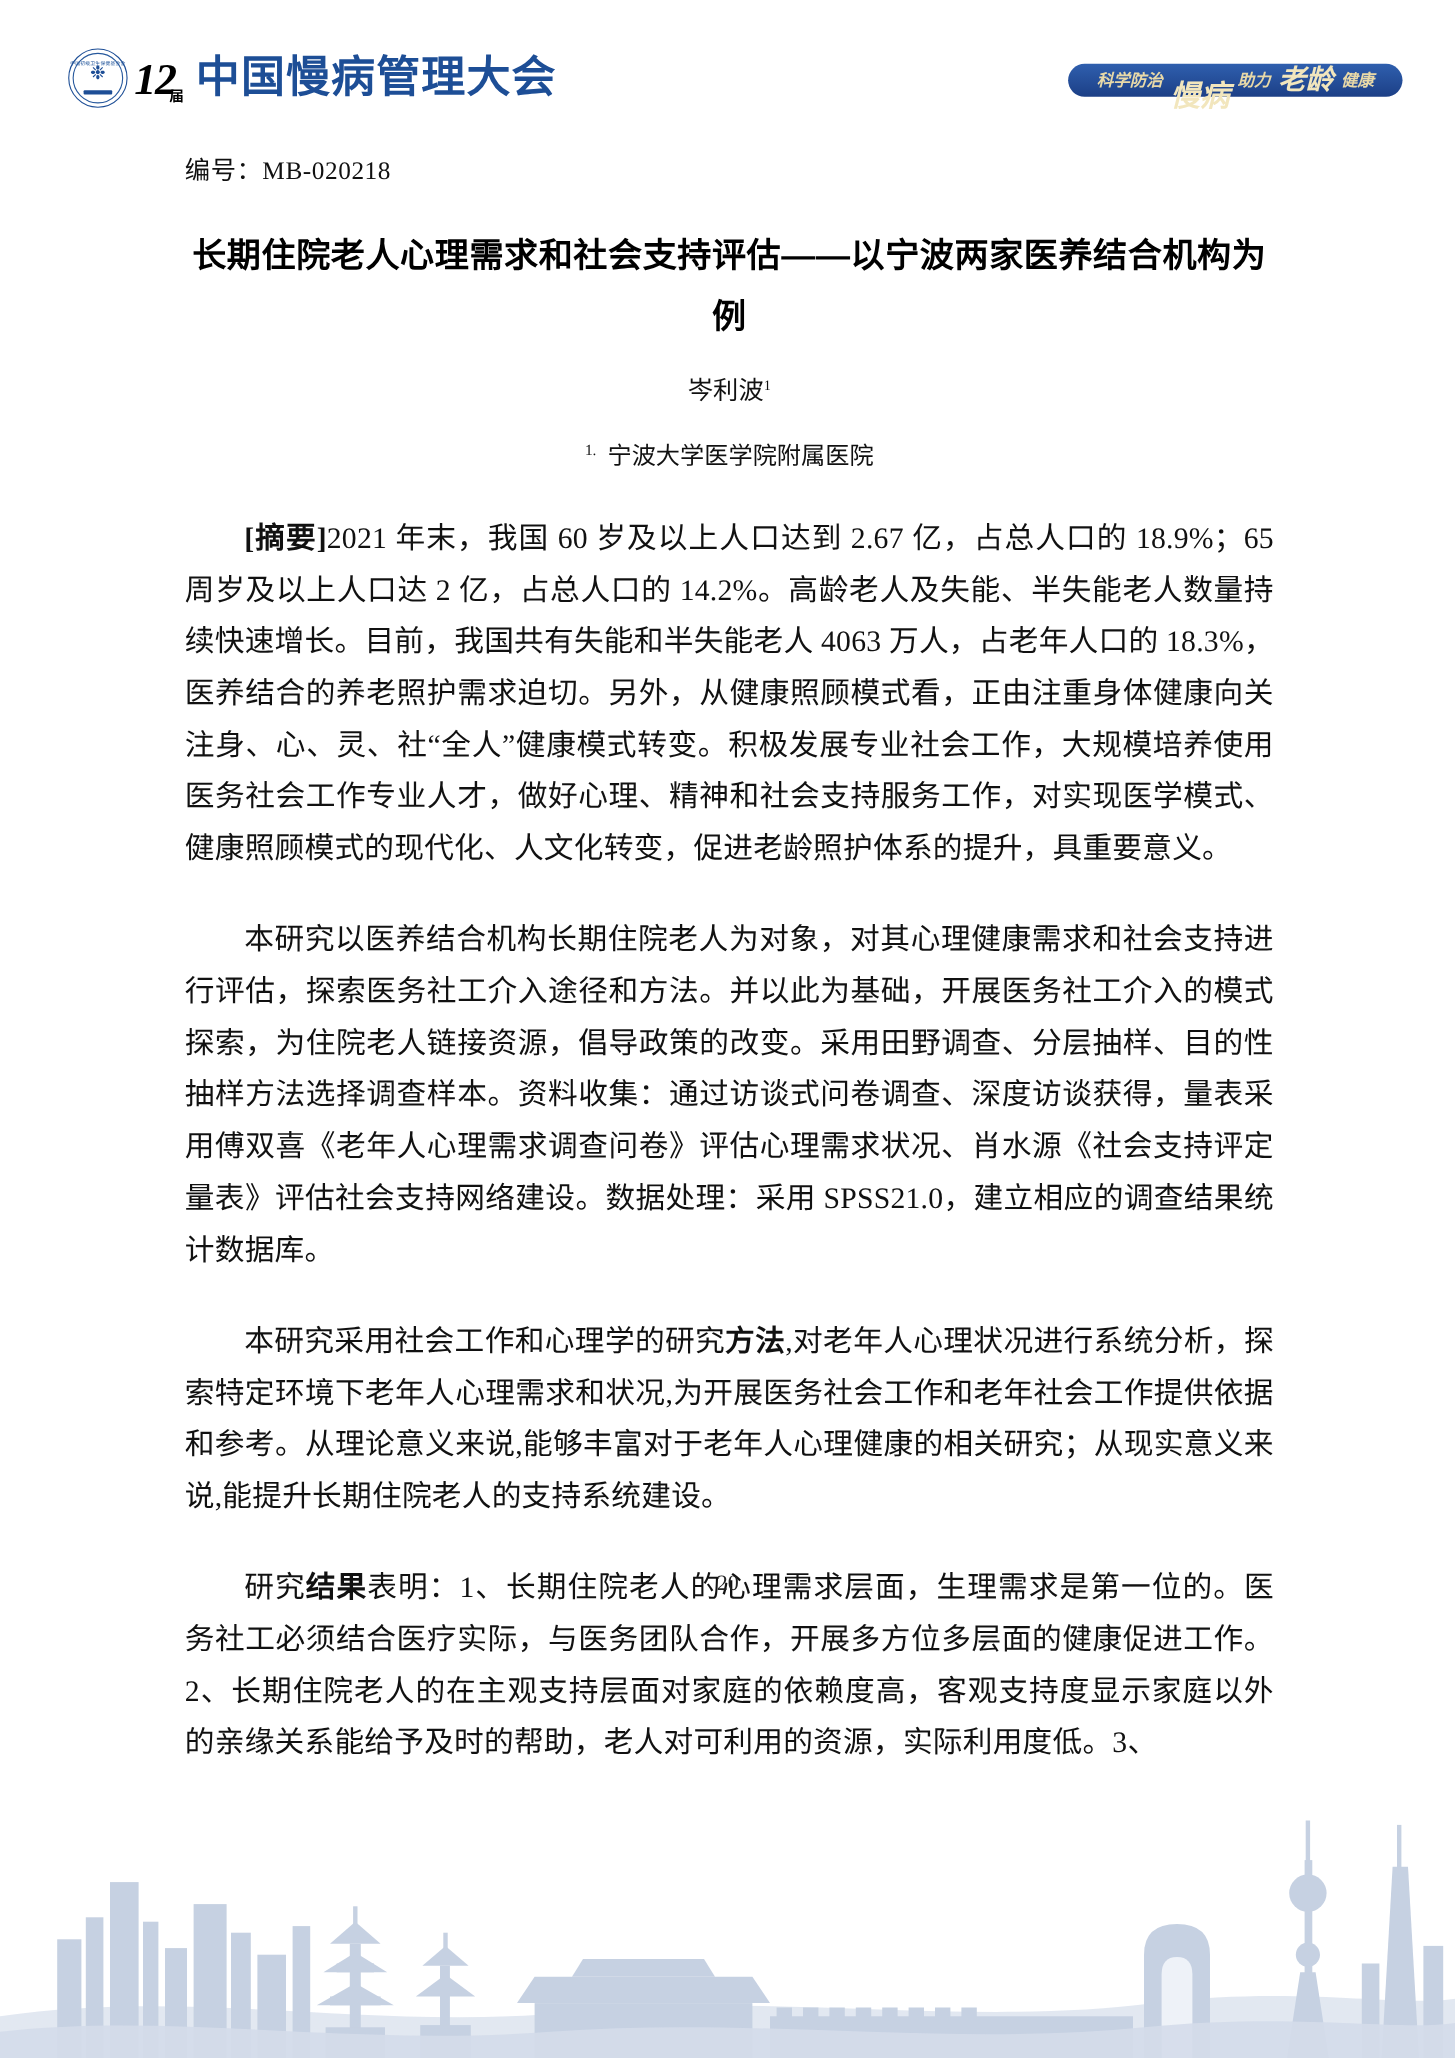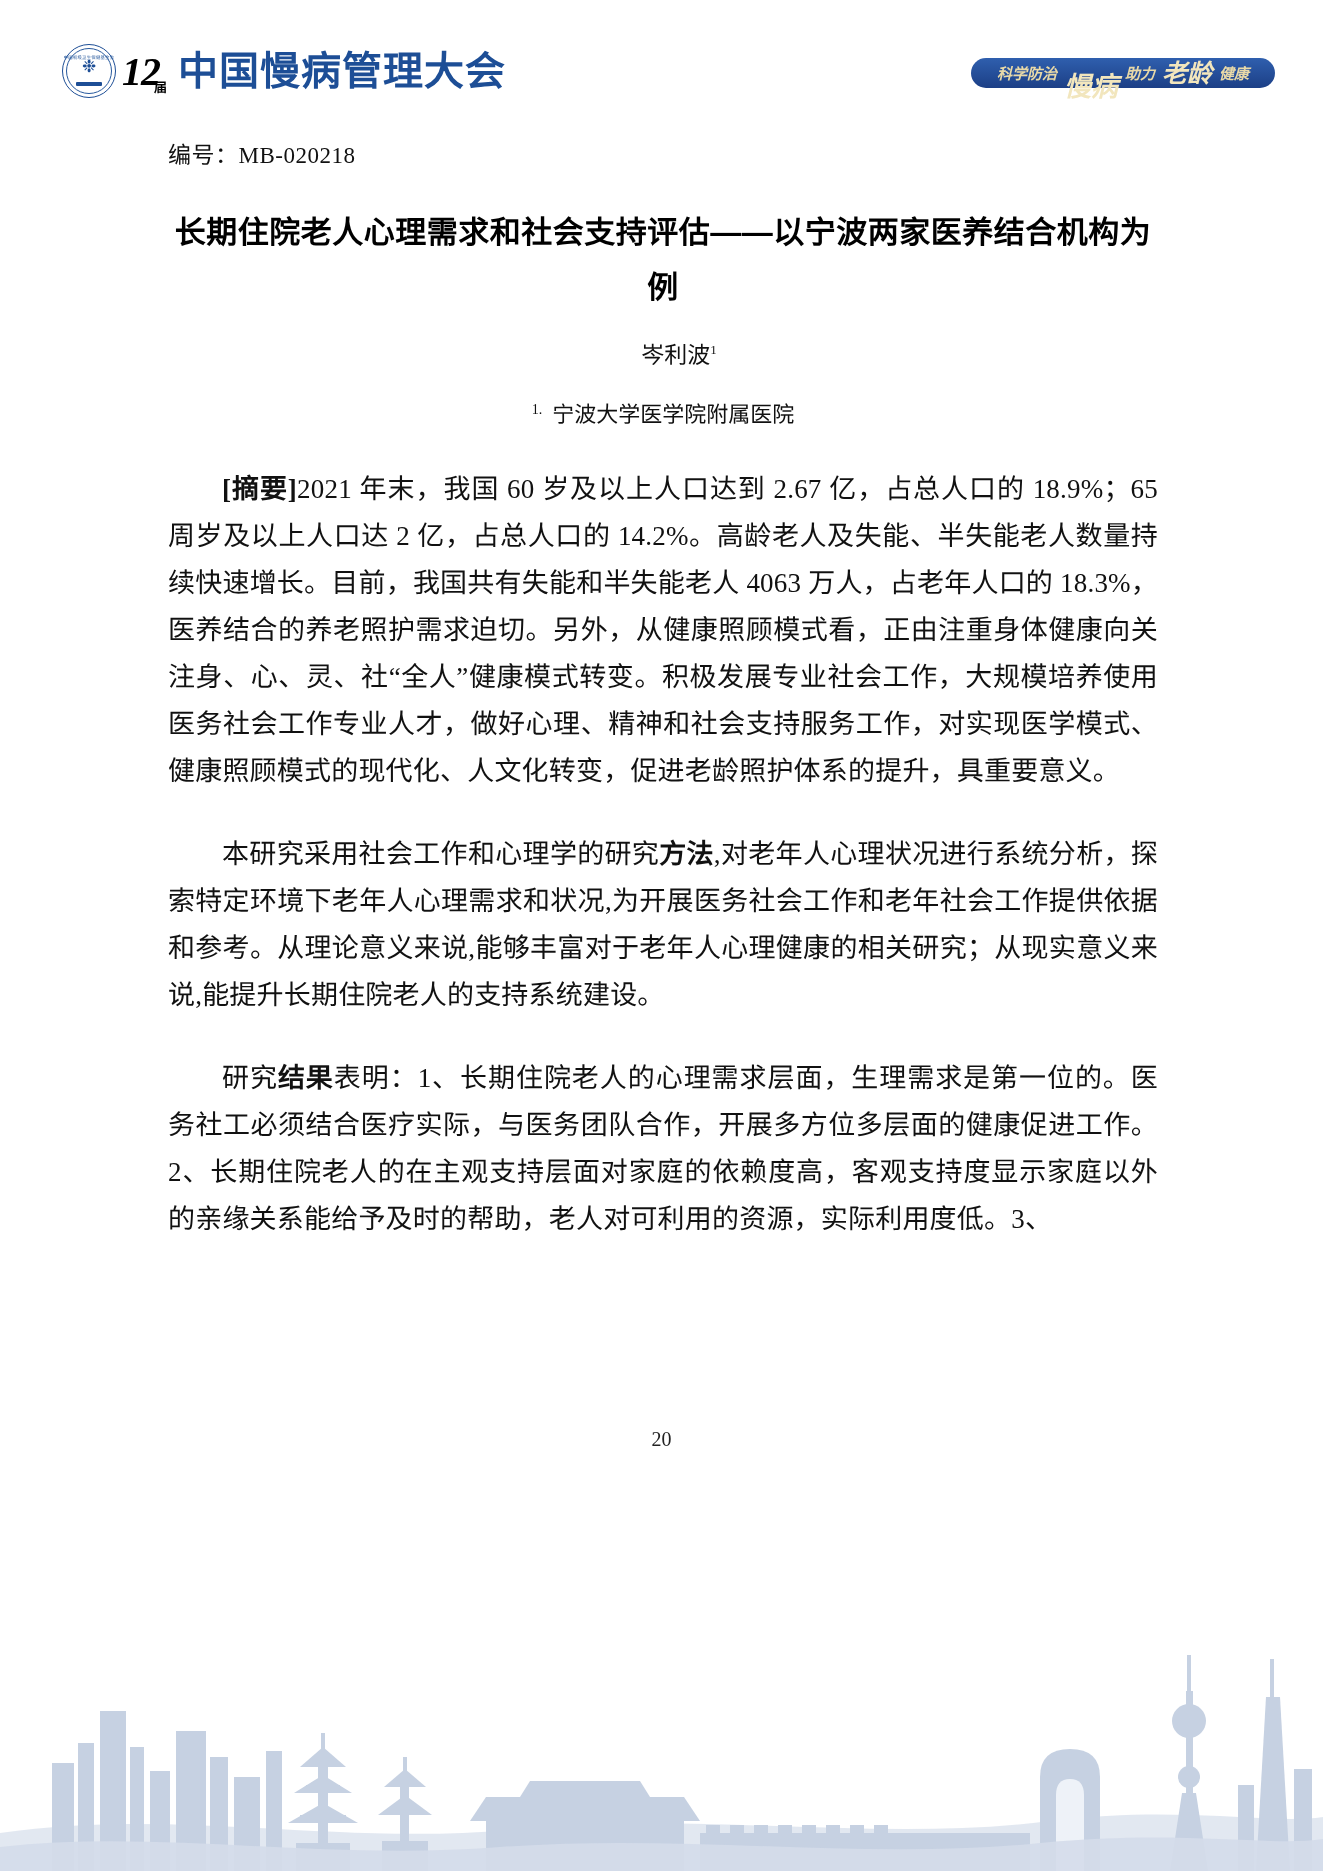--- a/index.html
+++ b/index.html
@@ -148,21 +148,21 @@
     text-align: center;
     font-family: Liberation Sans, sans-serif;
     font-weight: bold;
     font-size: 31px;
     line-height: 55px;
     color: #000;
     letter-spacing: 0.5px;
   }
   .author {
     position: absolute;
-    left: 184px;
+    left: 168px;
     top: 336px;
     width: 990px;
     text-align: center;
     font-size: 23px;
     color: #111;
   }
   .author sup { font-size: 13px; vertical-align: super; }
   .affiliation {
     position: absolute;
     left: 168px;
@@ -252,20 +252,21 @@
   </div>
 
   <div class="affiliation">
     <span class="aff-num">1.</span><span>宁波大学医学院附属医院</span>
   </div>
 
   <div class="abstract-body">
 
     <p class="para indent"><span class="tag-strong">[摘要]</span><span>2021 年末，我国 60 岁及以上人口达到 2.67 亿，占总人口的 18.9%；65 周岁及以上人口达 2 亿，占总人口的 14.2%。高龄老人及失能、半失能老人数量持续快速增长。目前，我国共有失能和半失能老人 4063 万人，占老年人口的 18.3%，医养结合的养老照护需求迫切。另外，从健康照顾模式看，正由注重身体健康向关注身、心、灵、社“全人”健康模式转变。积极发展专业社会工作，大规模培养使用医务社会工作专业人才，做好心理、精神和社会支持服务工作，对实现医学模式、健康照顾模式的现代化、人文化转变，促进老龄照护体系的提升，具重要意义。</span></p>
 
+    <p class="para indent">本研究以医养结合机构长期住院老人为对象，对其心理健康需求和社会支持进行评估，探索医务社工介入途径和方法。并以此为基础，开展医务社工介入的模式探索，为住院老人链接资源，倡导政策的改变。采用田野调查、分层抽样、目的性抽样方法选择调查样本。资料收集：通过访谈式问卷调查、深度访谈获得，量表采用傅双喜《老年人心理需求调查问卷》评估心理需求状况、肖水源《社会支持评定量表》评估社会支持网络建设。数据处理：采用 SPSS21.0，建立相应的调查结果统计数据库。</p>
 
     <p class="para indent"><span>本研究采用社会工作和心理学的研究</span><b>方法</b><span>,对老年人心理状况进行系统分析，探索特定环境下老年人心理需求和状况,为开展医务社会工作和老年社会工作提供依据和参考。从理论意义来说,能够丰富对于老年人心理健康的相关研究；从现实意义来说,能提升长期住院老人的支持系统建设。</span></p>
 
     <p class="para indent"><span>研究</span><b>结果</b><span>表明：1、长期住院老人的心理需求层面，生理需求是第一位的。医务社工必须结合医疗实际，与医务团队合作，开展多方位多层面的健康促进工作。2、长期住院老人的在主观支持层面对家庭的依赖度高，客观支持度显示家庭以外的亲缘关系能给予及时的帮助，老人对可利用的资源，实际利用度低。3、</span></p>
 
   </div>
 
   <div class="page-number">20</div>
 
   <svg class="skyline" viewBox="0 0 1323 300" preserveAspectRatio="none">

